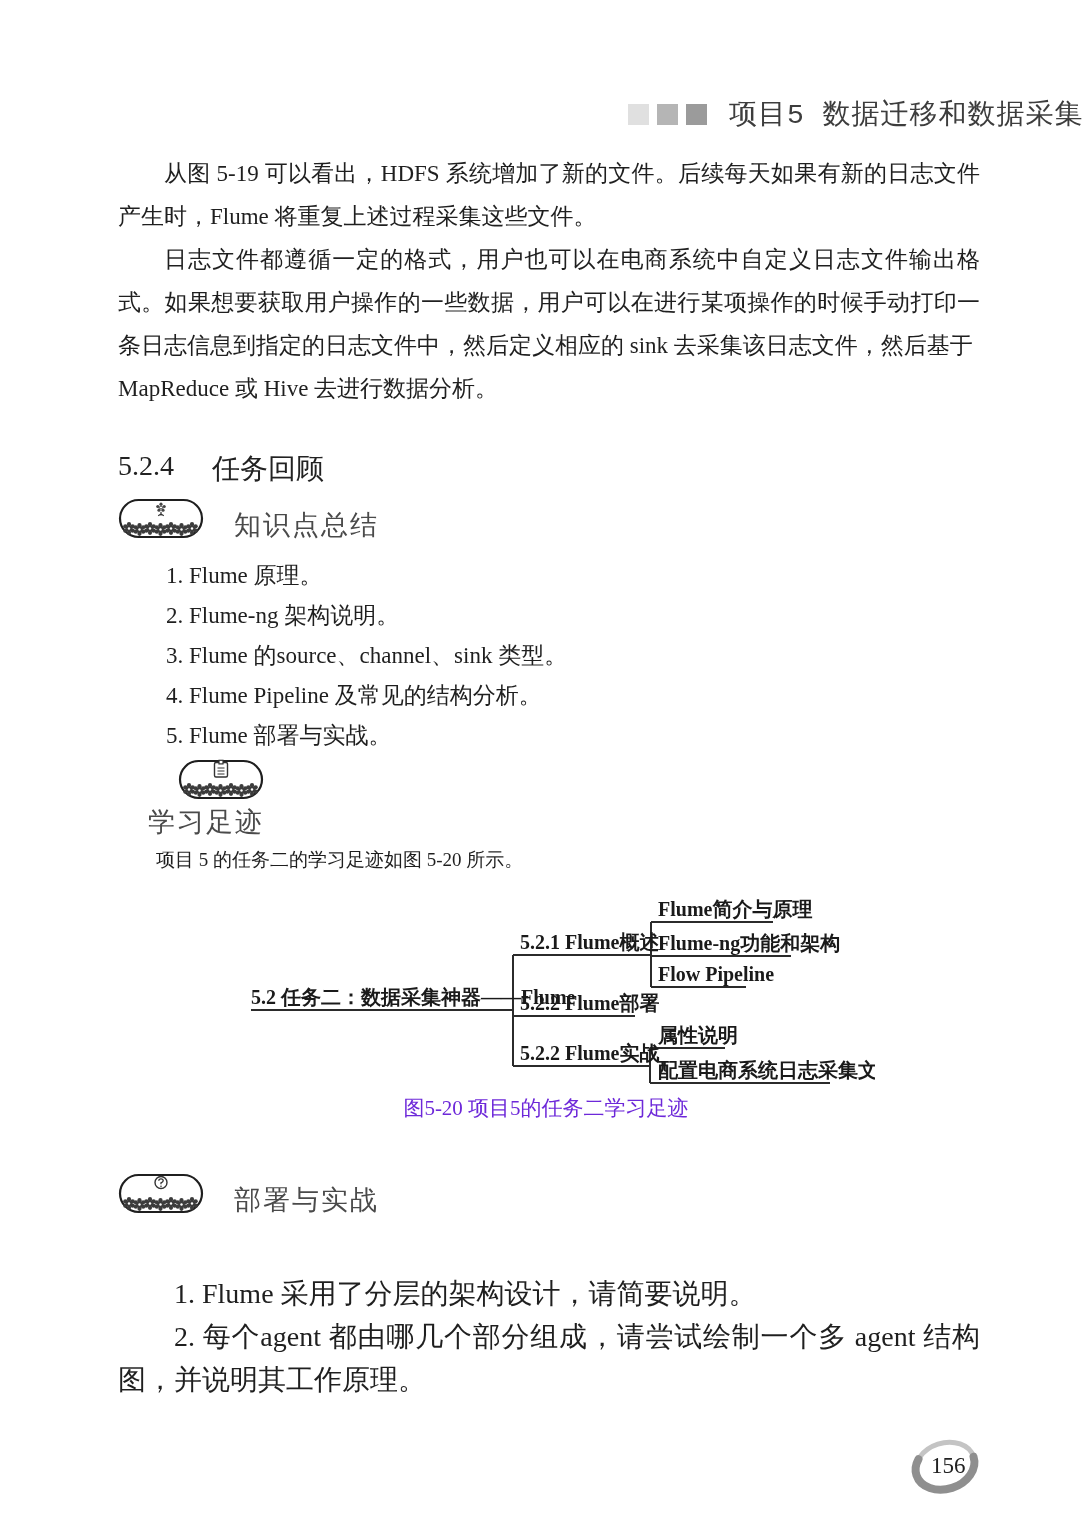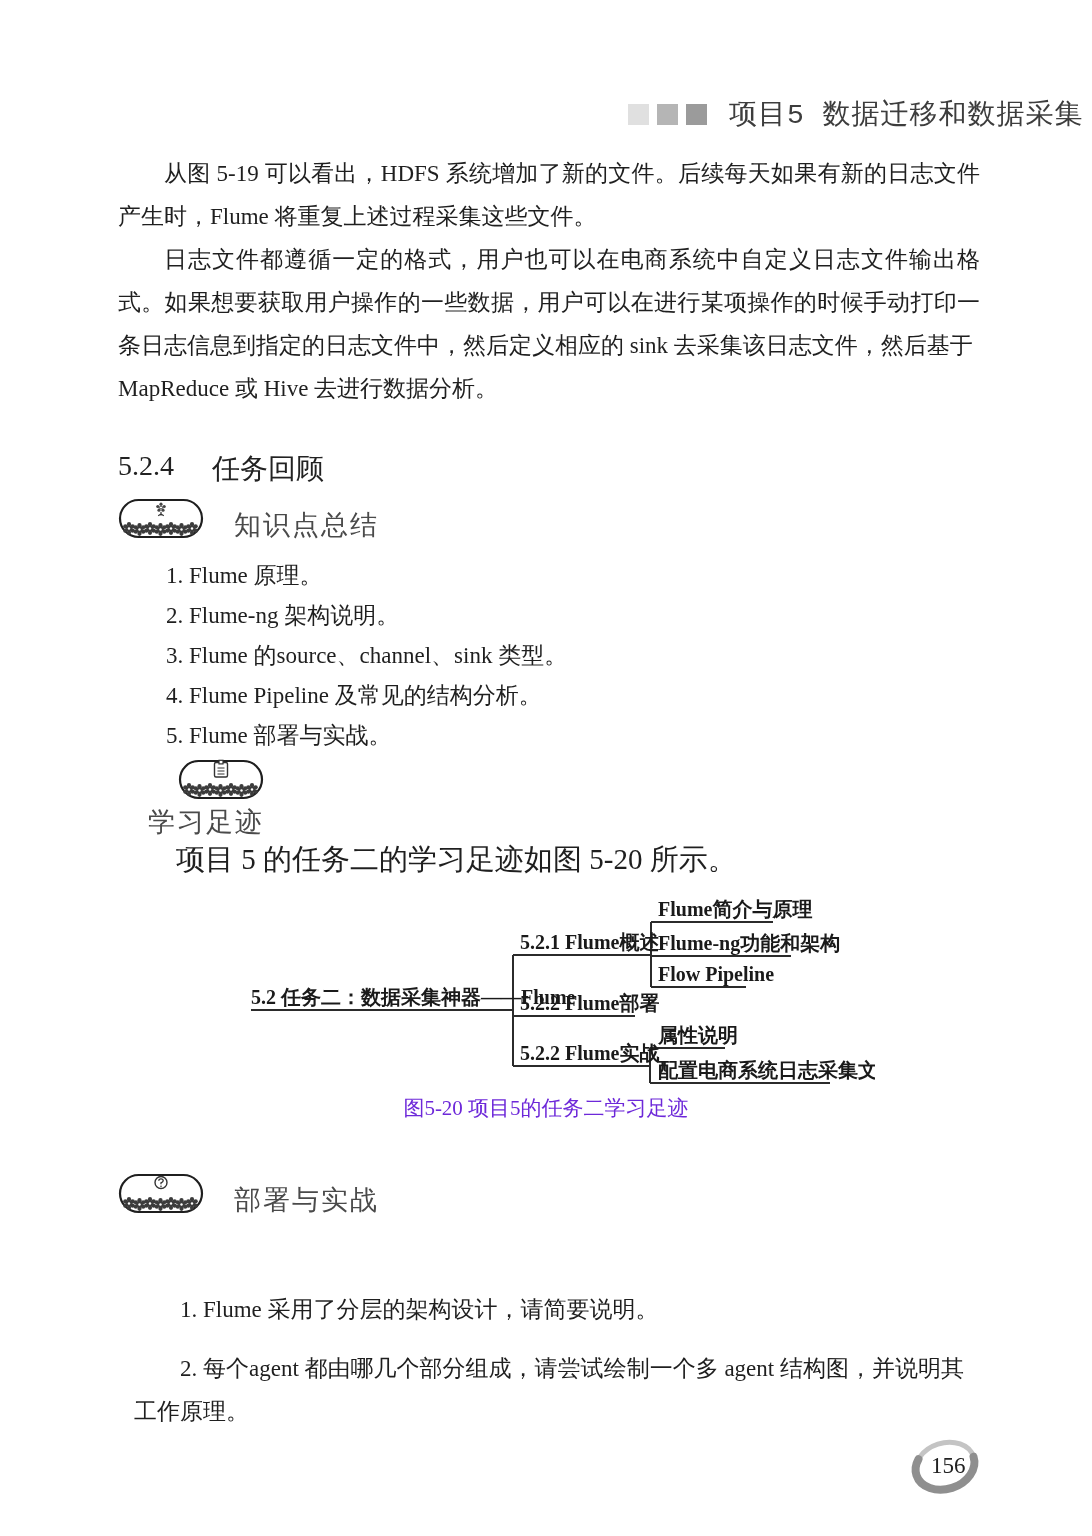--- a/index.html
+++ b/index.html
@@ -23,30 +23,30 @@
   
   .badge-row { position:absolute; left:118px; display:flex; align-items:flex-end; }
   .badge-row .lbl { margin-left:30px; font-size:27px; color:#4a4a4a; letter-spacing:2px; }
   #badge-knowledge { top:495px; }
   #badge-footprint { top:756px;flex-direction:column; }
   #badge-exercise  { top:1170px; }
   
   .klist { position:absolute; left:166px; top:556px; margin:0; padding:0; list-style:none; }
   .klist li { font-size:23px; line-height:40px; }
   
-  .fintro { position:absolute; left:118px; top:838px; width:862px; margin:0; font-size:29px; line-height:43px; text-indent:2em; }
+  .fintro { position:absolute; left:118px; top:838px; width:862px; margin:0; font-size:19px; line-height:43px; text-indent:2em; }
   
   .diagram { position:absolute; left:243px; top:893px; }
   .diagram text { font-size:20px; font-weight:600; fill:#1a1a1a; font-family:"Liberation Serif","DejaVu Serif",serif; }
   .diagram path { stroke:#2b2b2b; stroke-width:2; fill:none; }
   
   .caption { position:absolute; left:0; top:1094px; width:1092px; text-align:center; font-size:21px; color:#6d28d9; }
   
   .questions { position:absolute; left:118px; top:1272px; width:862px; }
-  .questions p { margin:16px; font-size:23px; line-height:43px; text-align:justify; text-indent:2em; }
+  .questions p { margin:0; font-size:28px; line-height:43px; text-align:justify; text-indent:2em; }
   
   .pagenum { position:absolute; left:903px; top:1428px; }
   .pagenum text { font-size:23px; fill:#222; font-family:"Liberation Serif","DejaVu Serif",serif; }
   .hidden-defs { position:absolute; width:0; height:0; overflow:hidden; }
   .badge-svg { display:block; }
   .badge-svg .pill { fill:#ffffff; stroke:#1f1f1f; stroke-width:2.2; }
   .badge-svg .glyph { stroke:#333; fill:none; stroke-width:1.4; }
 </style>
 </head>
 <body>

